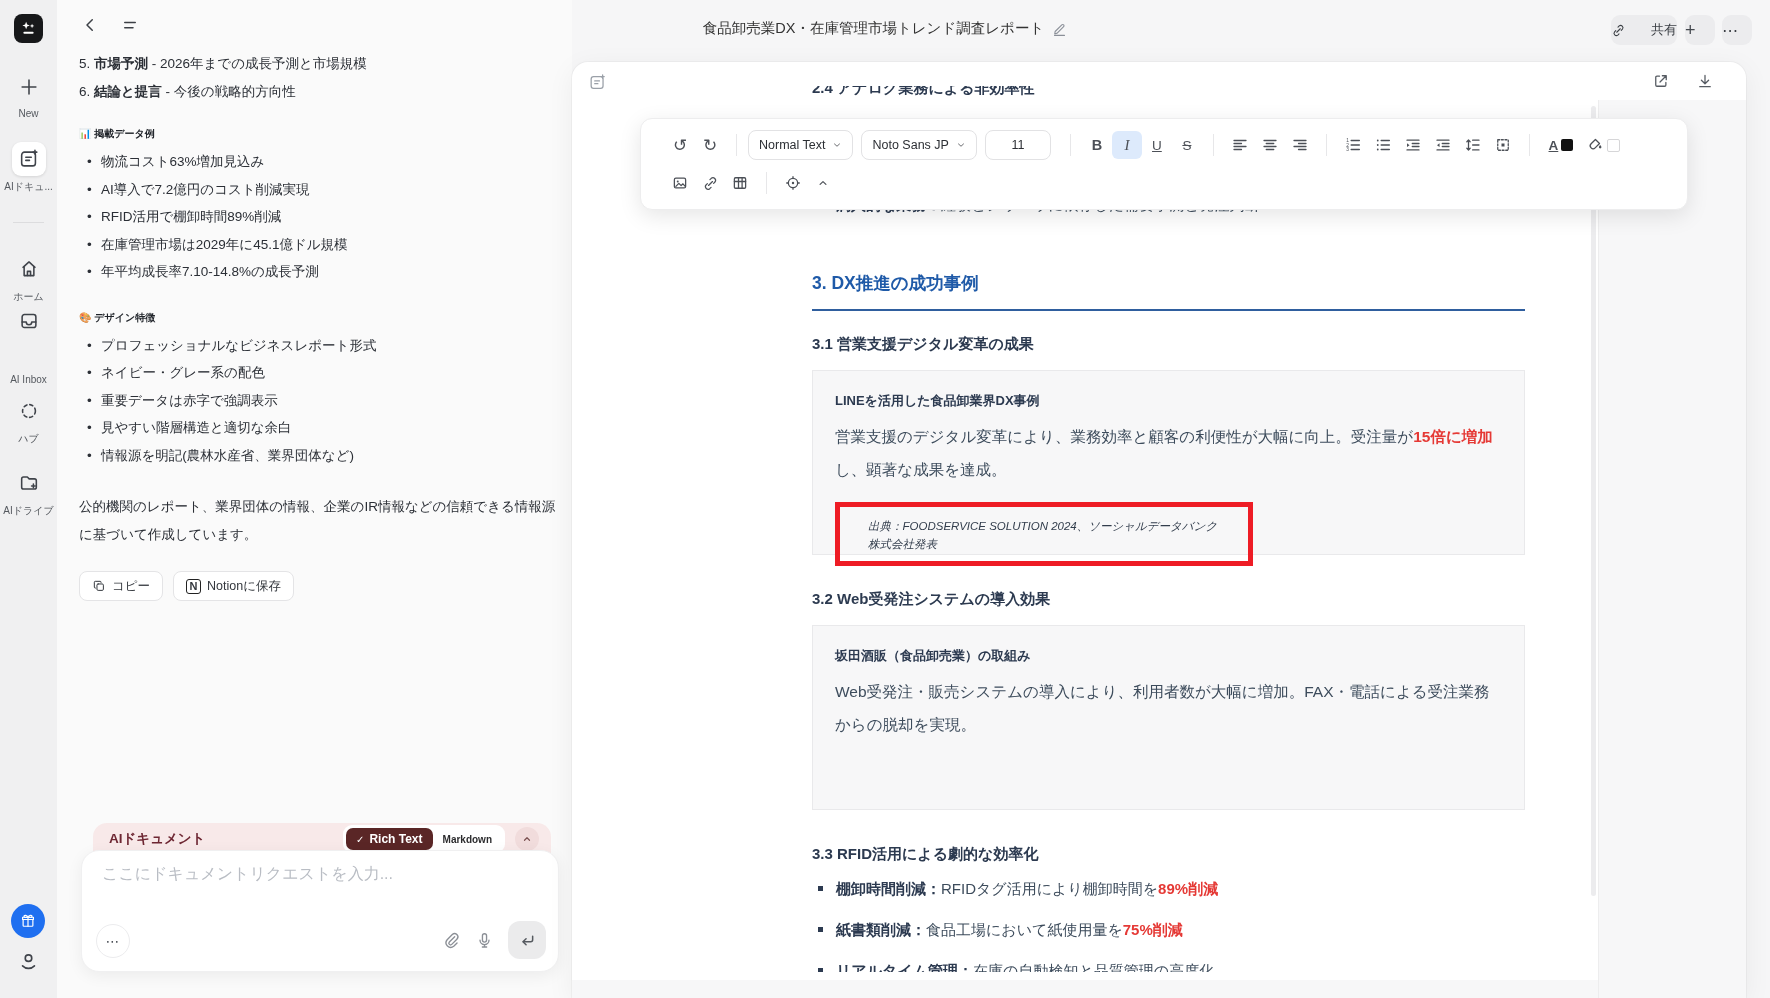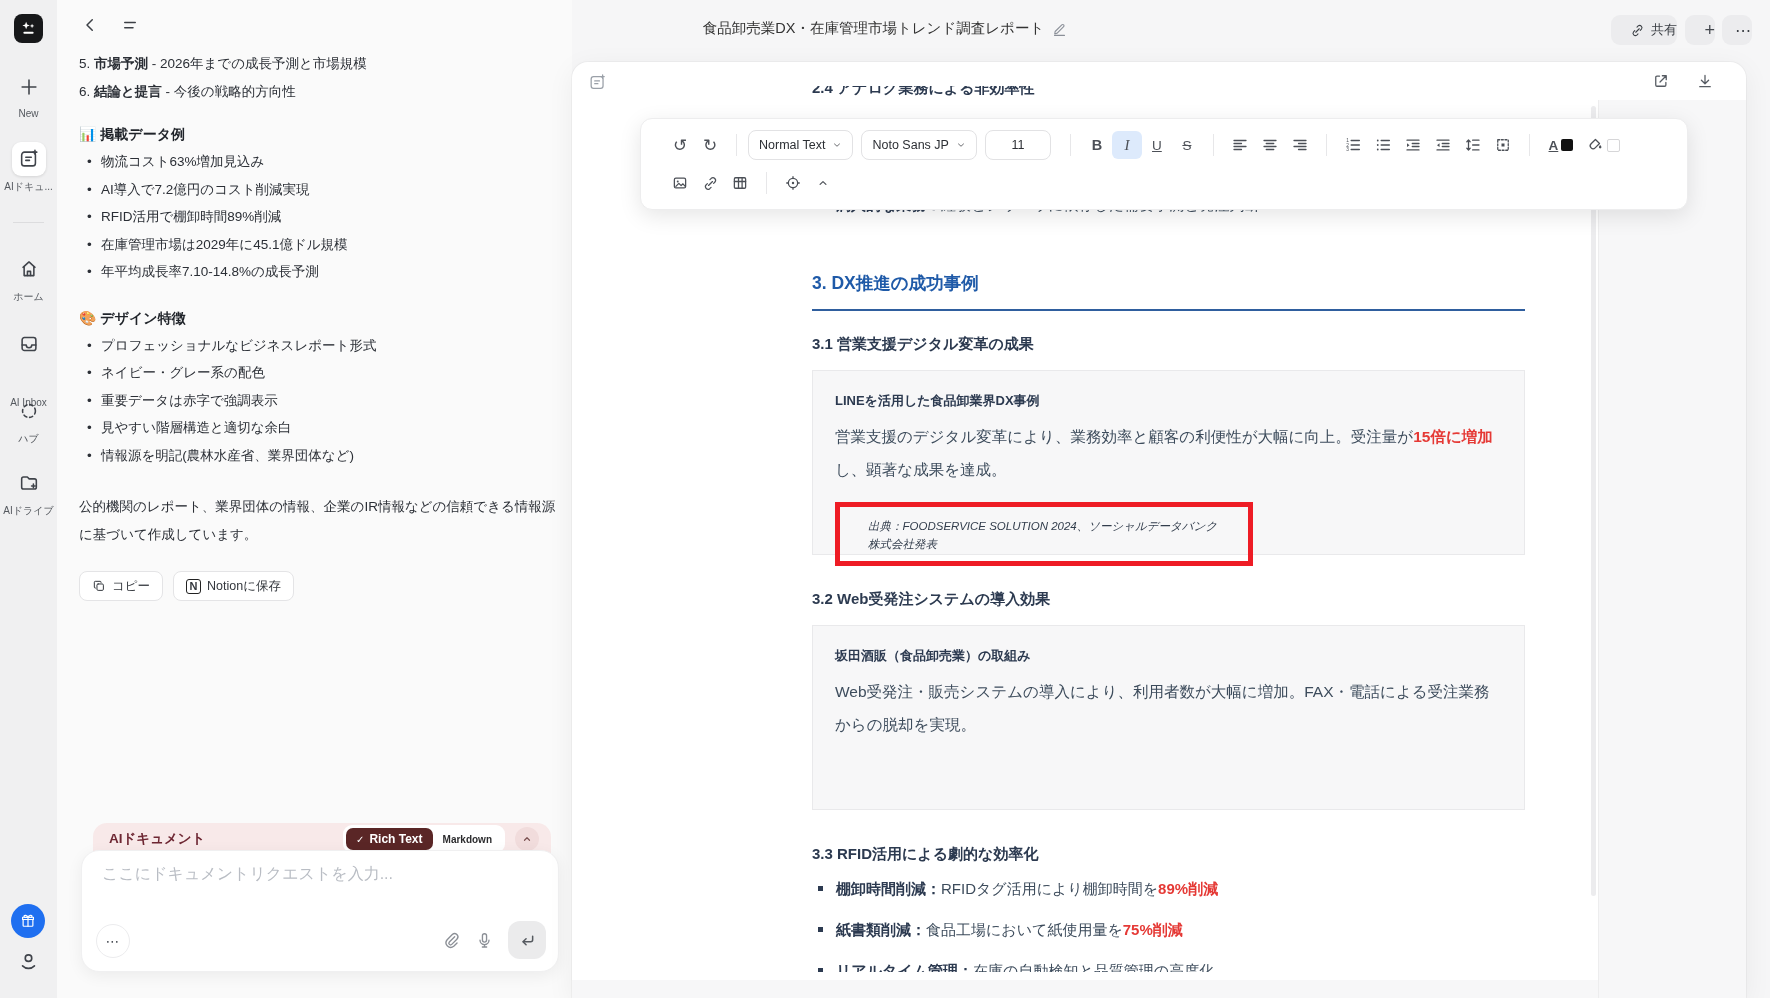--- a/index.html
+++ b/index.html
@@ -6,21 +6,21 @@
   html,body { width:1770px; height:998px; overflow:hidden; background:#f6f6f7;
     font-family:"Liberation Sans","DejaVu Sans",sans-serif; color:#24292f; }
   svg { display:block; }
   .ic { stroke:currentColor; fill:none; stroke-width:1.7; stroke-linecap:round; stroke-linejoin:round; }
 
   
   .titlebar { position:absolute; left:0; top:0; width:1770px; height:56px; z-index:30; }
   .title-wrap { position:absolute; left:0; right:0; top:19px; text-align:center; font-size:14.5px; color:#333; }
   .title-wrap .pencil { display:inline-block; vertical-align:-3px; margin-left:8px; color:#8a8f98; }
   .tb-btn { position:absolute; top:15px; height:30px; background:#ececee; border-radius:9px;
-    display:flex; align-items:center; justify-content:flex-end; color:#3b3f45; cursor:pointer; }
+    display:flex; align-items:center; justify-content:space-between; color:#3b3f45; cursor:pointer; }
   .share-btn { right:93px; width:66px; gap:6px; font-size:13px; }
   .plus-btn  { right:55px; width:30px; font-size:18px; color:#44484e; }
   .dots-btn  { right:18px; width:30px; font-size:16px; letter-spacing:1px; }
 
   
   .rail { position:absolute; left:0; top:0; width:57px; height:998px; background:#f0f0f1; z-index:20; }
   .rail-logo { position:absolute; left:14px; top:14px; width:29px; height:29px; background:#17181a; border-radius:8px;
     display:flex; align-items:center; justify-content:center; }
   .rail-item { position:absolute; left:0; width:57px; display:flex; flex-direction:column; align-items:center; gap:4px;
     color:#3f434a; cursor:pointer; }
@@ -32,21 +32,21 @@
     display:flex; align-items:center; justify-content:center; color:#fff; cursor:pointer; }
   .user-btn { position:absolute; left:17px; top:950px; color:#3f434a; cursor:pointer; }
 
   
   .leftpanel { position:absolute; left:57px; top:0; width:515px; height:998px; background:#fafafa; }
   .lp-head { position:absolute; left:24px; top:16px; display:flex; gap:22px; color:#3c4046; }
   .lp-head .hbtn { cursor:pointer; }
   .lp-content { position:absolute; left:22px; top:50px; width:486px; font-size:13.5px; color:#2b2f36; }
   .lp-ol { list-style:none; }
   .lp-ol li { line-height:28px; }
-  .lp-h { font-weight:bold; font-size:14px; line-height:28px; color:#1f2329; }
+  .lp-h { font-weight:bold; font-size:10px; line-height:28px; color:#1f2329; }
   .lp-ul { list-style:none; }
   .lp-ul li { position:relative; padding-left:22px; line-height:27.5px; }
   .lp-ul li::before { content:"•"; position:absolute; left:8px; color:#2b2f36; }
   .lp-p { margin-top:24px; line-height:28px; }
   .lp-btns { margin-top:22px; display:flex; gap:10px; }
   .lp-btn { height:30px; background:#fff; border:1px solid #e4e4e6; border-radius:8px; display:flex; align-items:center;
     gap:6px; padding:0 12px; font-size:12.5px; color:#33373d; cursor:pointer; }
   .notion-n { font-weight:bold; font-size:11px; border:1.4px solid #222; border-radius:3px; width:15px; height:15px;
     display:flex; align-items:center; justify-content:center; }
 
@@ -178,21 +178,21 @@
   <div class="rail-item" style="top:252px;">
     <span class="icbox">
         <svg width="22" height="22" viewBox="0 0 24 24" class="ic">
           <path d="M5.5 10.2 12 4.3l6.5 5.9"></path>
           <path d="M6.7 9.2v10h10.6v-10"></path>
           <path d="M10.3 19v-4.4h3.4V19"></path>
         </svg>
       </span>
     <span class="lbl">ホーム</span>
   </div>
-  <div class="rail-item" style="top:327px;gap:36px;">
+  <div class="rail-item" style="top:304px;gap:36px;">
     <span class="icbox">
         <svg width="22" height="22" viewBox="0 0 24 24" class="ic">
           <rect x="4.5" y="5" width="15" height="14" rx="2.5"></rect>
           <path d="M4.5 13H9a3 3 0 0 0 6 0h4.5"></path>
         </svg>
       </span>
     <span class="lbl">AI Inbox</span>
   </div>
   <div class="rail-item" style="top:394px;">
     <span class="icbox">

